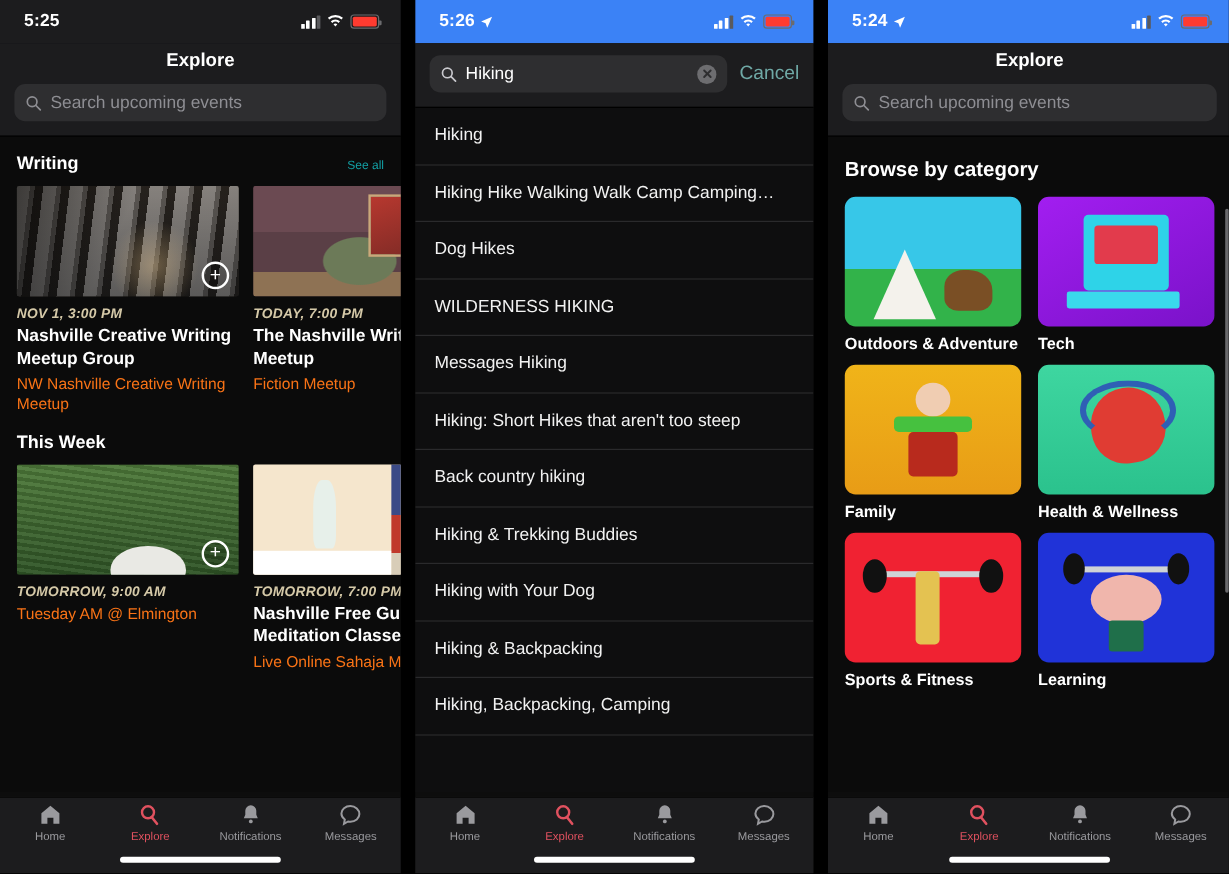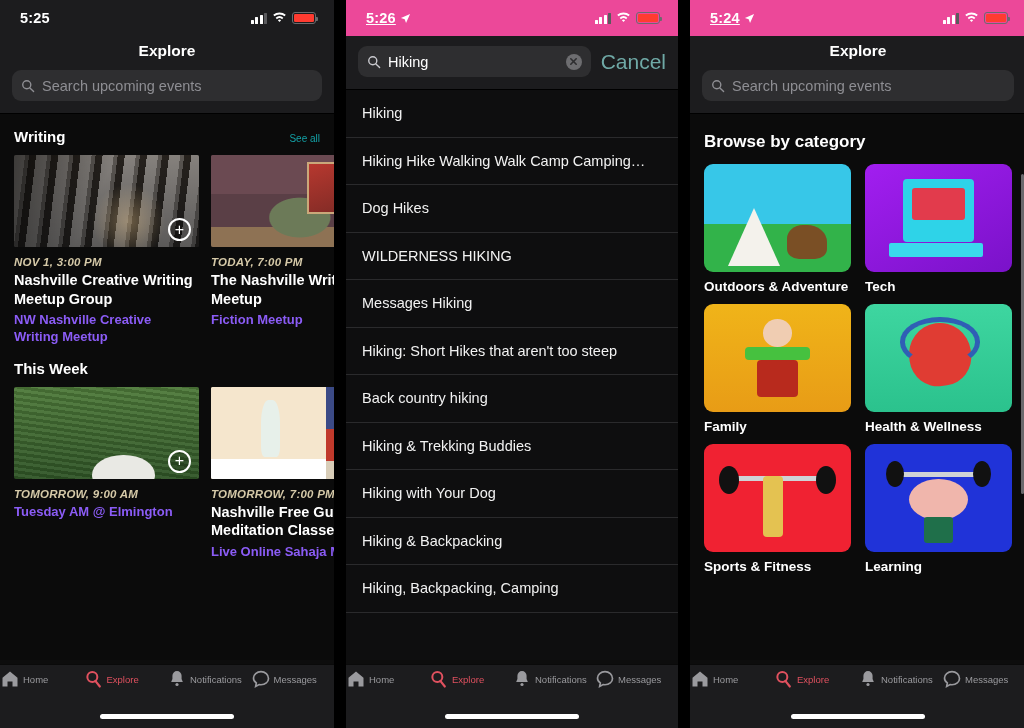--- a/index.html
+++ b/index.html
@@ -22,21 +22,21 @@
   .gap { width: 12px; height:728px; background:#000; flex:0 0 auto;}
   .phone.p2 { width: 332px; }
   .phone.p3 { width: 336px; }
 
   
   .statusbar {
     height: 36px; display: flex; align-items: center;
     justify-content: space-between; padding: 0 18px 0 20px;
     background: #1c1c1e; color: #fff;
   }
-  .phone.p2 .statusbar, .phone.p3 .statusbar { background:#ec4899;text-decoration:underline; }
+  .phone.p2 .statusbar, .phone.p3 .statusbar { background:#3b82f6; }
   .sb-time { font-size: 14.5px; font-weight: 700; letter-spacing: .2px; display:flex; align-items:center; gap:4px;}
   .sb-right { display: flex; align-items: center; gap: 5px; }
   .bars { display: flex; align-items: flex-end; gap: 1.5px; height: 11px; }
   .bars i { width: 3px; background: #fff; border-radius: .5px; display:block;}
   .bars i:nth-child(1){height:4px;}
   .bars i:nth-child(2){height:6.5px;}
   .bars i:nth-child(3){height:9px;}
   .bars i:nth-child(4){height:11px;background:#5a5a5d;}
   .batt { width: 24px; height: 11.5px; border: 1.3px solid #6b6b6e; border-radius: 3px; position: relative; padding:1px;}
   .batt::after { content:""; position:absolute; right:-3.2px; top:3.4px; width:2px; height:4px; background:#6b6b6e; border-radius:0 1px 1px 0;}
@@ -48,21 +48,21 @@
   .searchrow { display:flex; align-items:center; gap:10px; }
   .searchbar {
     flex:1; height: 31px; background:#2e2e30; border-radius: 9px;
     display:flex; align-items:center; gap:7px; padding: 0 9px; min-width:0;
   }
   .searchbar .s-text { font-size:14.5px; color:#8e8e93; white-space:nowrap; overflow:hidden;}
   .searchbar.filled .s-text { color:#fff; }
   .mag { width:14px;height:14px;flex:0 0 auto; }
   .clearbtn { width:16px;height:16px;border-radius:50%;background:#6d6d70;display:flex;align-items:center;justify-content:center;flex:0 0 auto;}
   .clearbtn svg{width:9px;height:9px;}
-  .cancel { color:#6fa9a6; font-size:21px; white-space:nowrap; }
+  .cancel { color:#6fa9a6; font-size:16px; white-space:nowrap; }
   .headdiv { height:1px; background:#000; }
 
   
   .content { background:#0b0b0b; position:relative; overflow:hidden; }
   .p1 .content, .p3 .content { height: calc(728px - 36px - 82px - 64px); }
   .p2 .content { height: calc(728px - 36px - 58px - 64px); }
 
   .sec-head { display:flex; align-items:baseline; justify-content:space-between; padding: 14px 14px 10px; }
   .sec-title { color:#fff; font-size:15px; font-weight:700; }
   .see-all { color:#13a0a5; font-size:10px; }
@@ -70,21 +70,21 @@
   .cardrow { display:flex; gap:12px; padding-left:14px; }
   .card { flex: 0 0 auto; width: 185px; }
   .card .thumb { width:185px; height:92px; border-radius:2px; overflow:hidden; position:relative; background:#222;}
   .card .thumb .plus {
     position:absolute; right:8px; bottom:6px; width:23px; height:23px; border-radius:50%;
     border:2px solid #fff; display:flex;align-items:center;justify-content:center; color:#fff; font-size:16px;
     line-height:0; background:rgba(0,0,0,.18);
   }
   .card .when { color:#d5c9a8; font-size:11.5px; font-weight:700; letter-spacing:.25px; margin:9px 0 3px; text-transform:uppercase;font-style:italic;}
   .card .title { color:#fff; font-size:14.5px; font-weight:700; line-height:1.28; }
-  .card .group { color:#8b5cf6; font-size:13px; line-height:1.3; margin-top:4px;font-weight:bold; }
+  .card .group { color:#f97316; font-size:13px; line-height:1.3; margin-top:4px; }
 
   
   .art-books { width:100%;height:100%;
     background:
       linear-gradient(115deg, rgba(0,0,0,.55), rgba(0,0,0,0) 45%),
       repeating-linear-gradient(97deg,#cfc6bb 0 11px,#8d8378 11px 15px,#3a332c 15px 22px),
       linear-gradient(180deg,#2b241d,#151210);
     background-blend-mode: normal, luminosity, normal;
   }
   .art-books::after{content:"";position:absolute;inset:0;
@@ -146,21 +146,21 @@
   .t-learning .w1{position:absolute;left:14%;top:16%;width:18px;height:26px;border-radius:50%;background:#111;}
   .t-learning .w2{position:absolute;right:14%;top:16%;width:18px;height:26px;border-radius:50%;background:#111;}
   .t-learning .brain{position:absolute;left:30%;top:32%;width:40%;height:38%;border-radius:50%;background:#f0b6ac;}
   .t-learning .leg{position:absolute;left:40%;bottom:8%;width:20%;height:24%;background:#1f6f4a;border-radius:3px;}
 
   .scrollbar { position:absolute; right:2px; top:60px; width:3px; height:320px; border-radius:2px; background:#8a8a8e; opacity:.75;}
 
   
   .tabbar { position:absolute; left:0; right:0; bottom:0; height:64px; background:#1c1c1e; border-top:1px solid #0a0a0a;}
   .tabs { display:flex; height:46px; align-items:flex-start; padding-top:4px;}
-  .tab { flex:1; display:flex; flex-direction:row; align-items:center; gap:3px;}
+  .tab { flex:1; display:flex; flex-direction:column; align-items:center; gap:3px;}
   .tab svg { width:20px; height:20px; display:block;}
   .tab span { font-size:9.5px; color:#9a9a9e; }
   .tab.active span { color:#e0515f; }
   .homebar { position:absolute; left:50%; transform:translateX(-50%); bottom:9px; width:134px; height:5px; border-radius:3px; background:#fff;}
 </style>
 </head>
 <body>
 
 <div class="stage">
 

